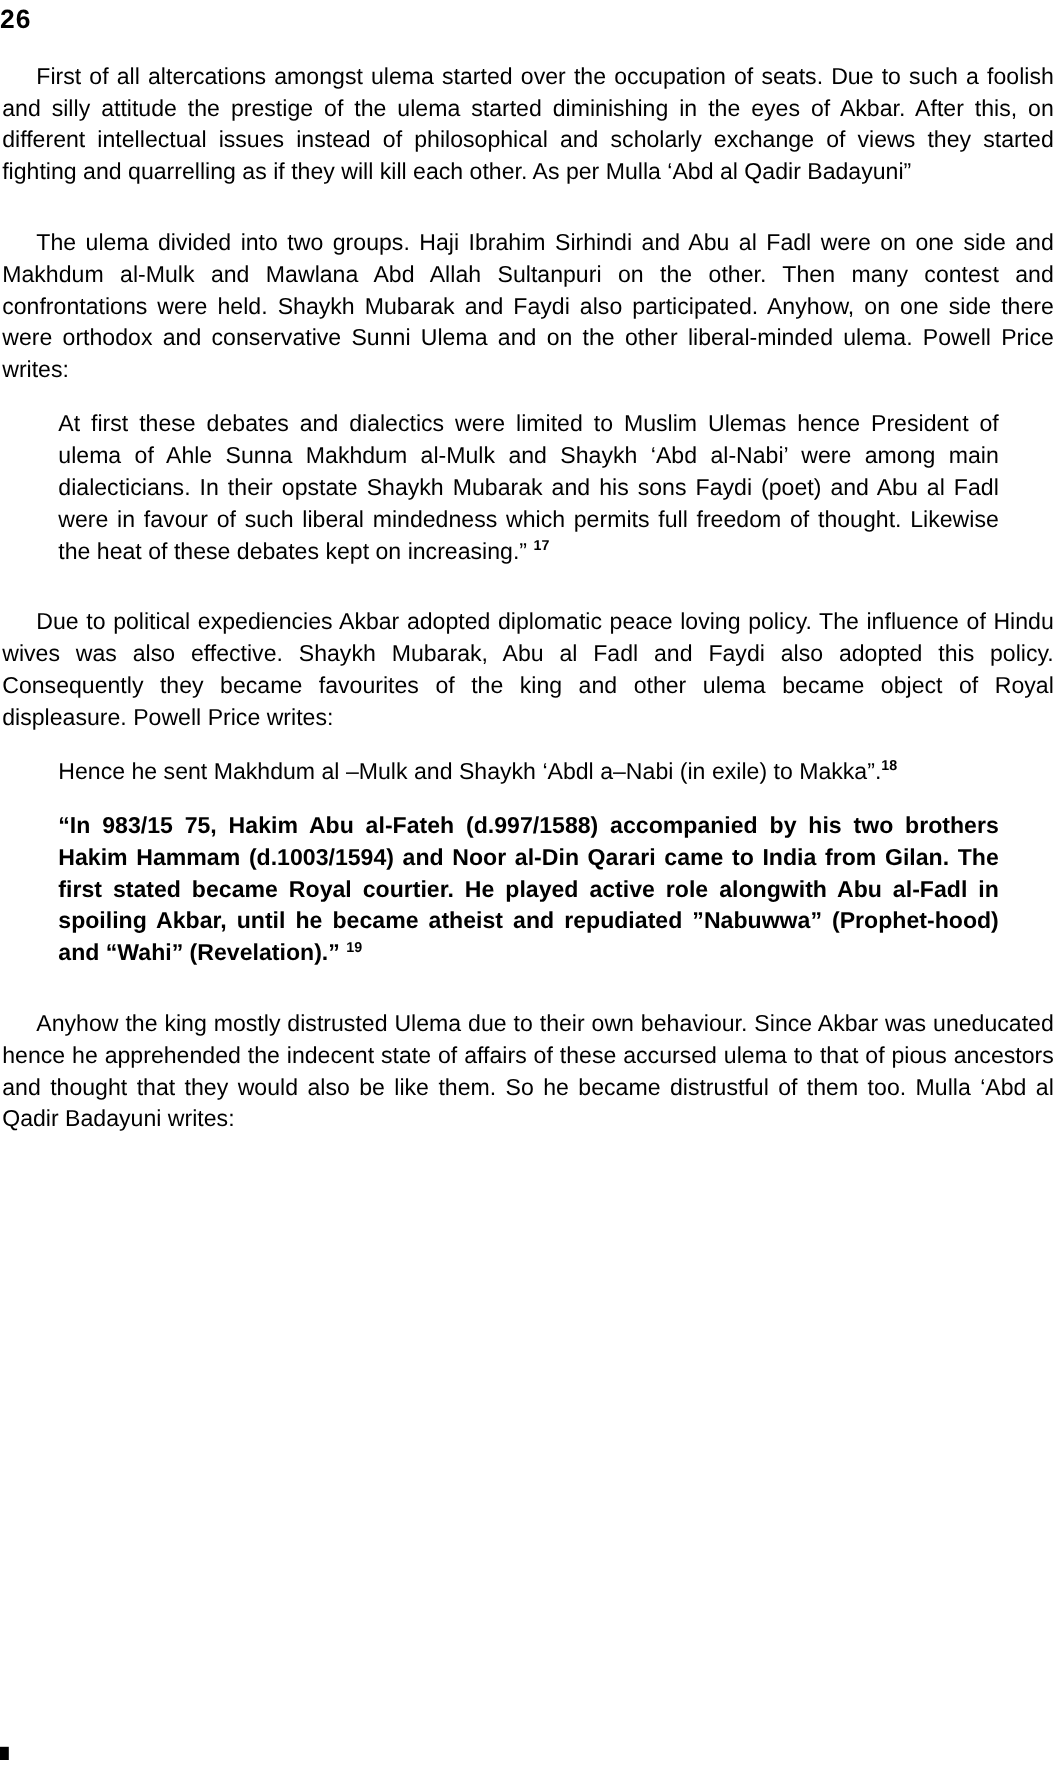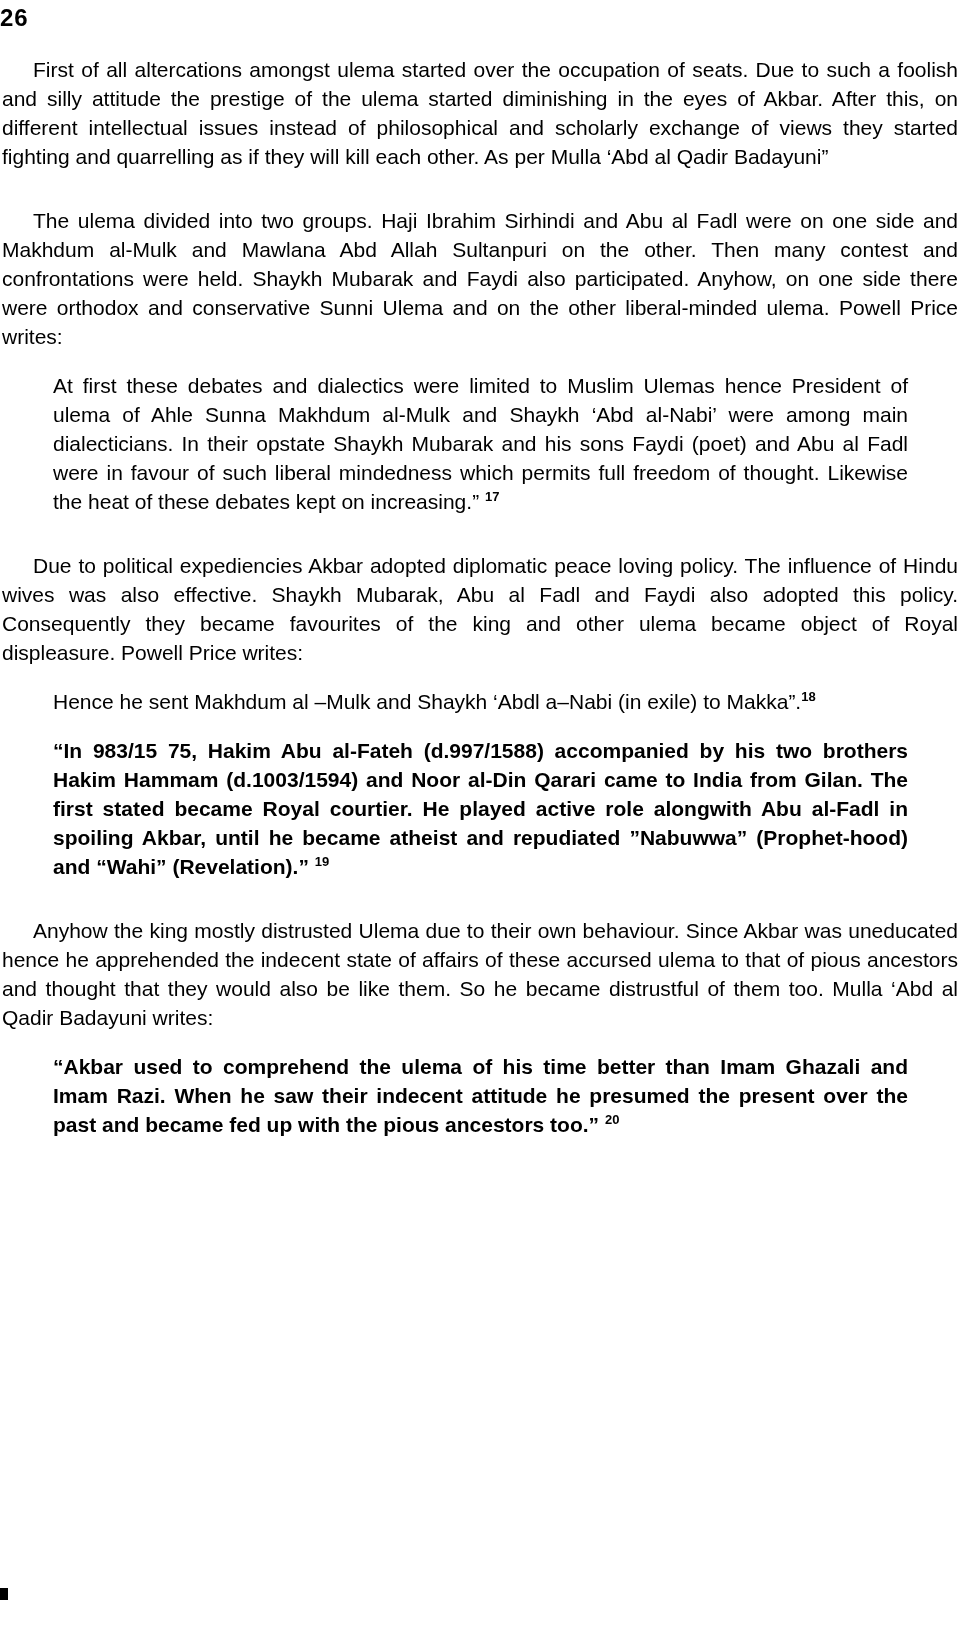--- a/index.html
+++ b/index.html
@@ -68,17 +68,16 @@
 
   <p class="para"><span>Due to political expediencies Akbar adopted diplomatic peace loving policy. The influence of Hindu wives was also effective. Shaykh Mubarak, Abu al Fadl and Faydi also adopted this policy. Consequently they became favourites of the king and other ulema became object of Royal displeasure. Powell Price writes:</span></p>
 
 
   <p class="quote"><span>Hence he sent Makhdum al –Mulk and Shaykh ‘Abdl a–Nabi (in exile) to Makka”.</span><sup class="fnref">18</sup></p>
 
   <p class="quote bold"><span>“In 983/15 75, Hakim Abu al-Fateh (d.997/1588) accompanied by his two brothers Hakim Hammam (d.1003/1594) and Noor al-Din Qarari came to India from Gilan. The first stated became Royal courtier. He played active role alongwith Abu al-Fadl in spoiling Akbar, until he became atheist and repudiated ”Nabuwwa” (Prophet-hood) and “Wahi” (Revelation).” </span><sup class="fnref">19</sup></p>
 
   <p class="para"><span>Anyhow the king mostly distrusted Ulema due to their own behaviour. Since Akbar was uneducated hence he apprehended the indecent state of affairs of these accursed ulema to that of pious ancestors and thought that they would also be like them. So he became distrustful of them too. Mulla ‘Abd al Qadir Badayuni writes:</span></p>
 
-  <p class="quote bold"><span>“Akbar used to comprehend the ulema of his time better than Imam Ghazali and Imam Razi. When he saw their indecent attitude he presumed the present over the past and became fed up with the pious ancestors too.” </span><sup class="fnref">20</sup></p>
 
   <div class="artifact"></div>
 
 </div>
 
 </body></html>

